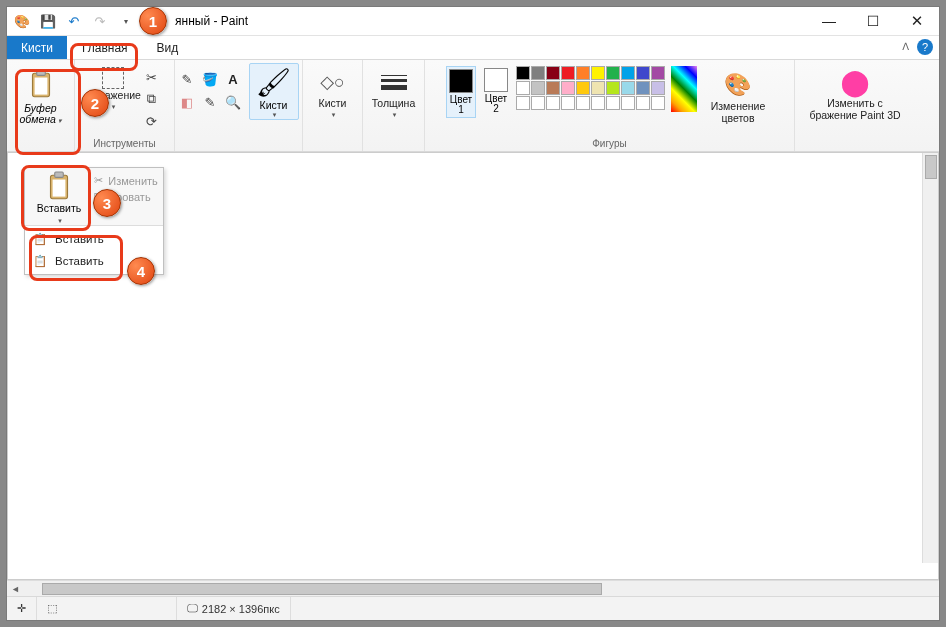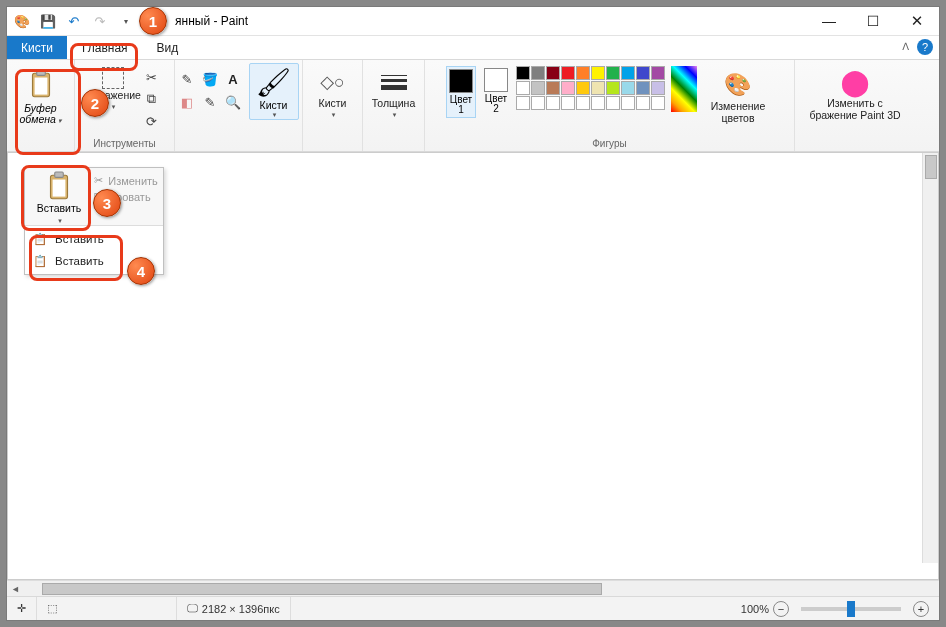--- a/index.html
+++ b/index.html
@@ -279,28 +279,20 @@
         <span>✛</span>
       </div>
     <div class="cell" style="width:140px">
         <span>⬚</span>
       </div>
     <div class="cell">
         <span>🖵</span> 
         <span>2182 × 1396пкс</span>
       </div>
     <div class="spacer"></div>
-    <div class="cell" style="border:none">
-      <span>100%</span>
-      <span class="zoom-btn">−</span>
-      <div class="zoom-slider">
-          <div class="knob"></div>
-        </div>
-      <span class="zoom-btn">+</span>
-    </div>
   </div>
 
   <div class="dropdown">
     <div class="dd-top">
       <div class="paste-big">
         <div class="ic">
           <svg class="clip" viewBox="0 0 24 30">
               <rect x="4" y="4" width="16" height="22" rx="2" fill="#d9b36c" stroke="#9c7a3c"></rect>
               <rect x="8" y="1" width="8" height="5" rx="1" fill="#bbb" stroke="#888"></rect>
               <rect x="6" y="8" width="12" height="16" fill="#fff"></rect>

